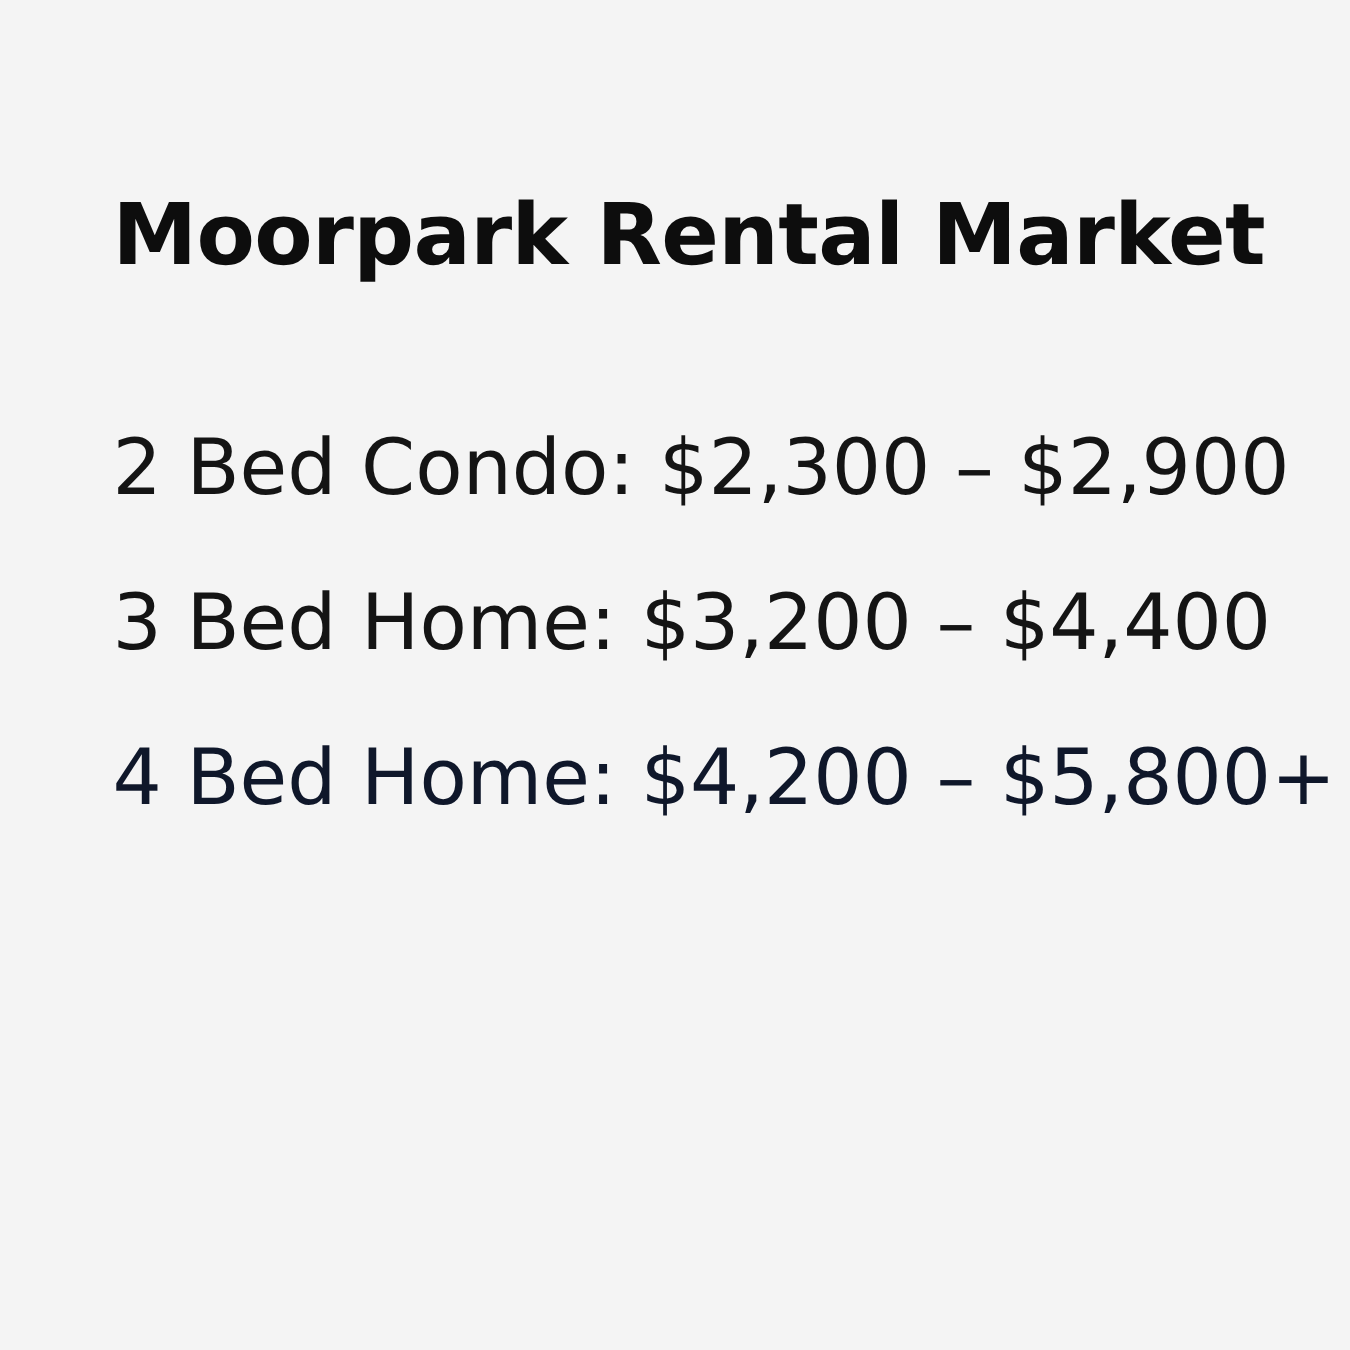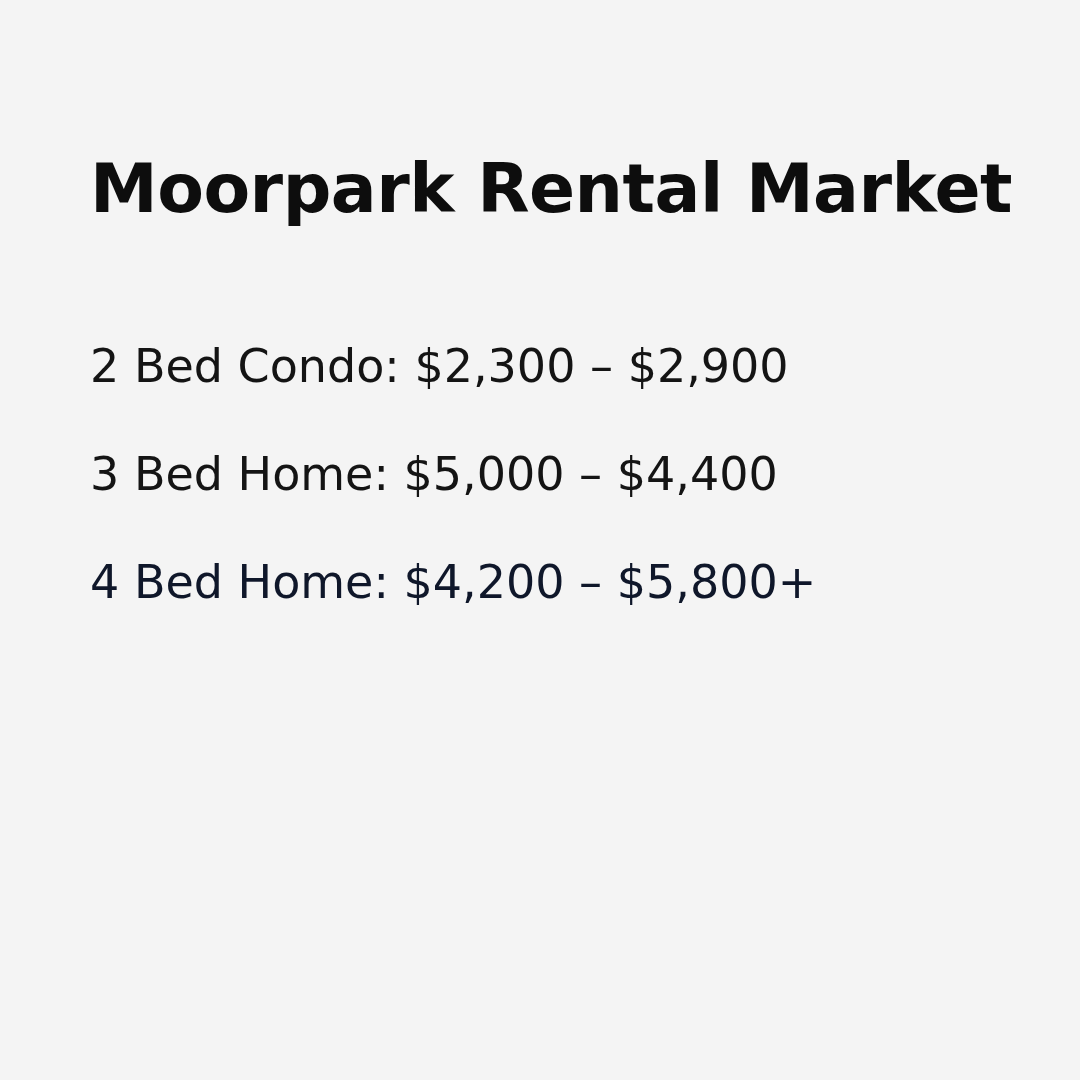--- a/index.html
+++ b/index.html
@@ -45,21 +45,21 @@
   #rental-list {
     list-style: none;
     margin: 0;
     padding: 0;
     margin-top: 120px;
   }
 
   .rental-line {
     font-family: "DejaVu Sans", "Liberation Sans", sans-serif;
     font-weight: 400;
-    font-size: 46px;
+    font-size: 62px;
     line-height: 1.0;
     color: #141414;
     margin: 0 0 62px 0;
     white-space: nowrap;
   }
 
   .rental-line:last-child {
     margin-bottom: 0;
   }
 </style>
@@ -67,19 +67,19 @@
 <body style="background: rgb(244, 244, 244);">
 
 <div id="slide" style="background: rgb(244, 244, 244);">
 
   <div id="content">
 
     <h1 id="page-title" style="color: rgb(13, 13, 13);">Moorpark Rental Market</h1>
 
     <ul id="rental-list">
       <li class="rental-line" style="color: rgb(20, 20, 20);">2 Bed Condo: $2,300 – $2,900</li>
-      <li class="rental-line" style="color: rgb(20, 20, 20);">3 Bed Home: $5,000 – $4,400</li>
+      <li class="rental-line" style="color: rgb(20, 20, 20);">3 Bed Home: $3,200 – $4,400</li>
       <li class="rental-line" style="color: #0f172a;">4 Bed Home: $4,200 – $5,800+</li>
     </ul>
 
   </div>
 
 </div>
 
 </body></html>

